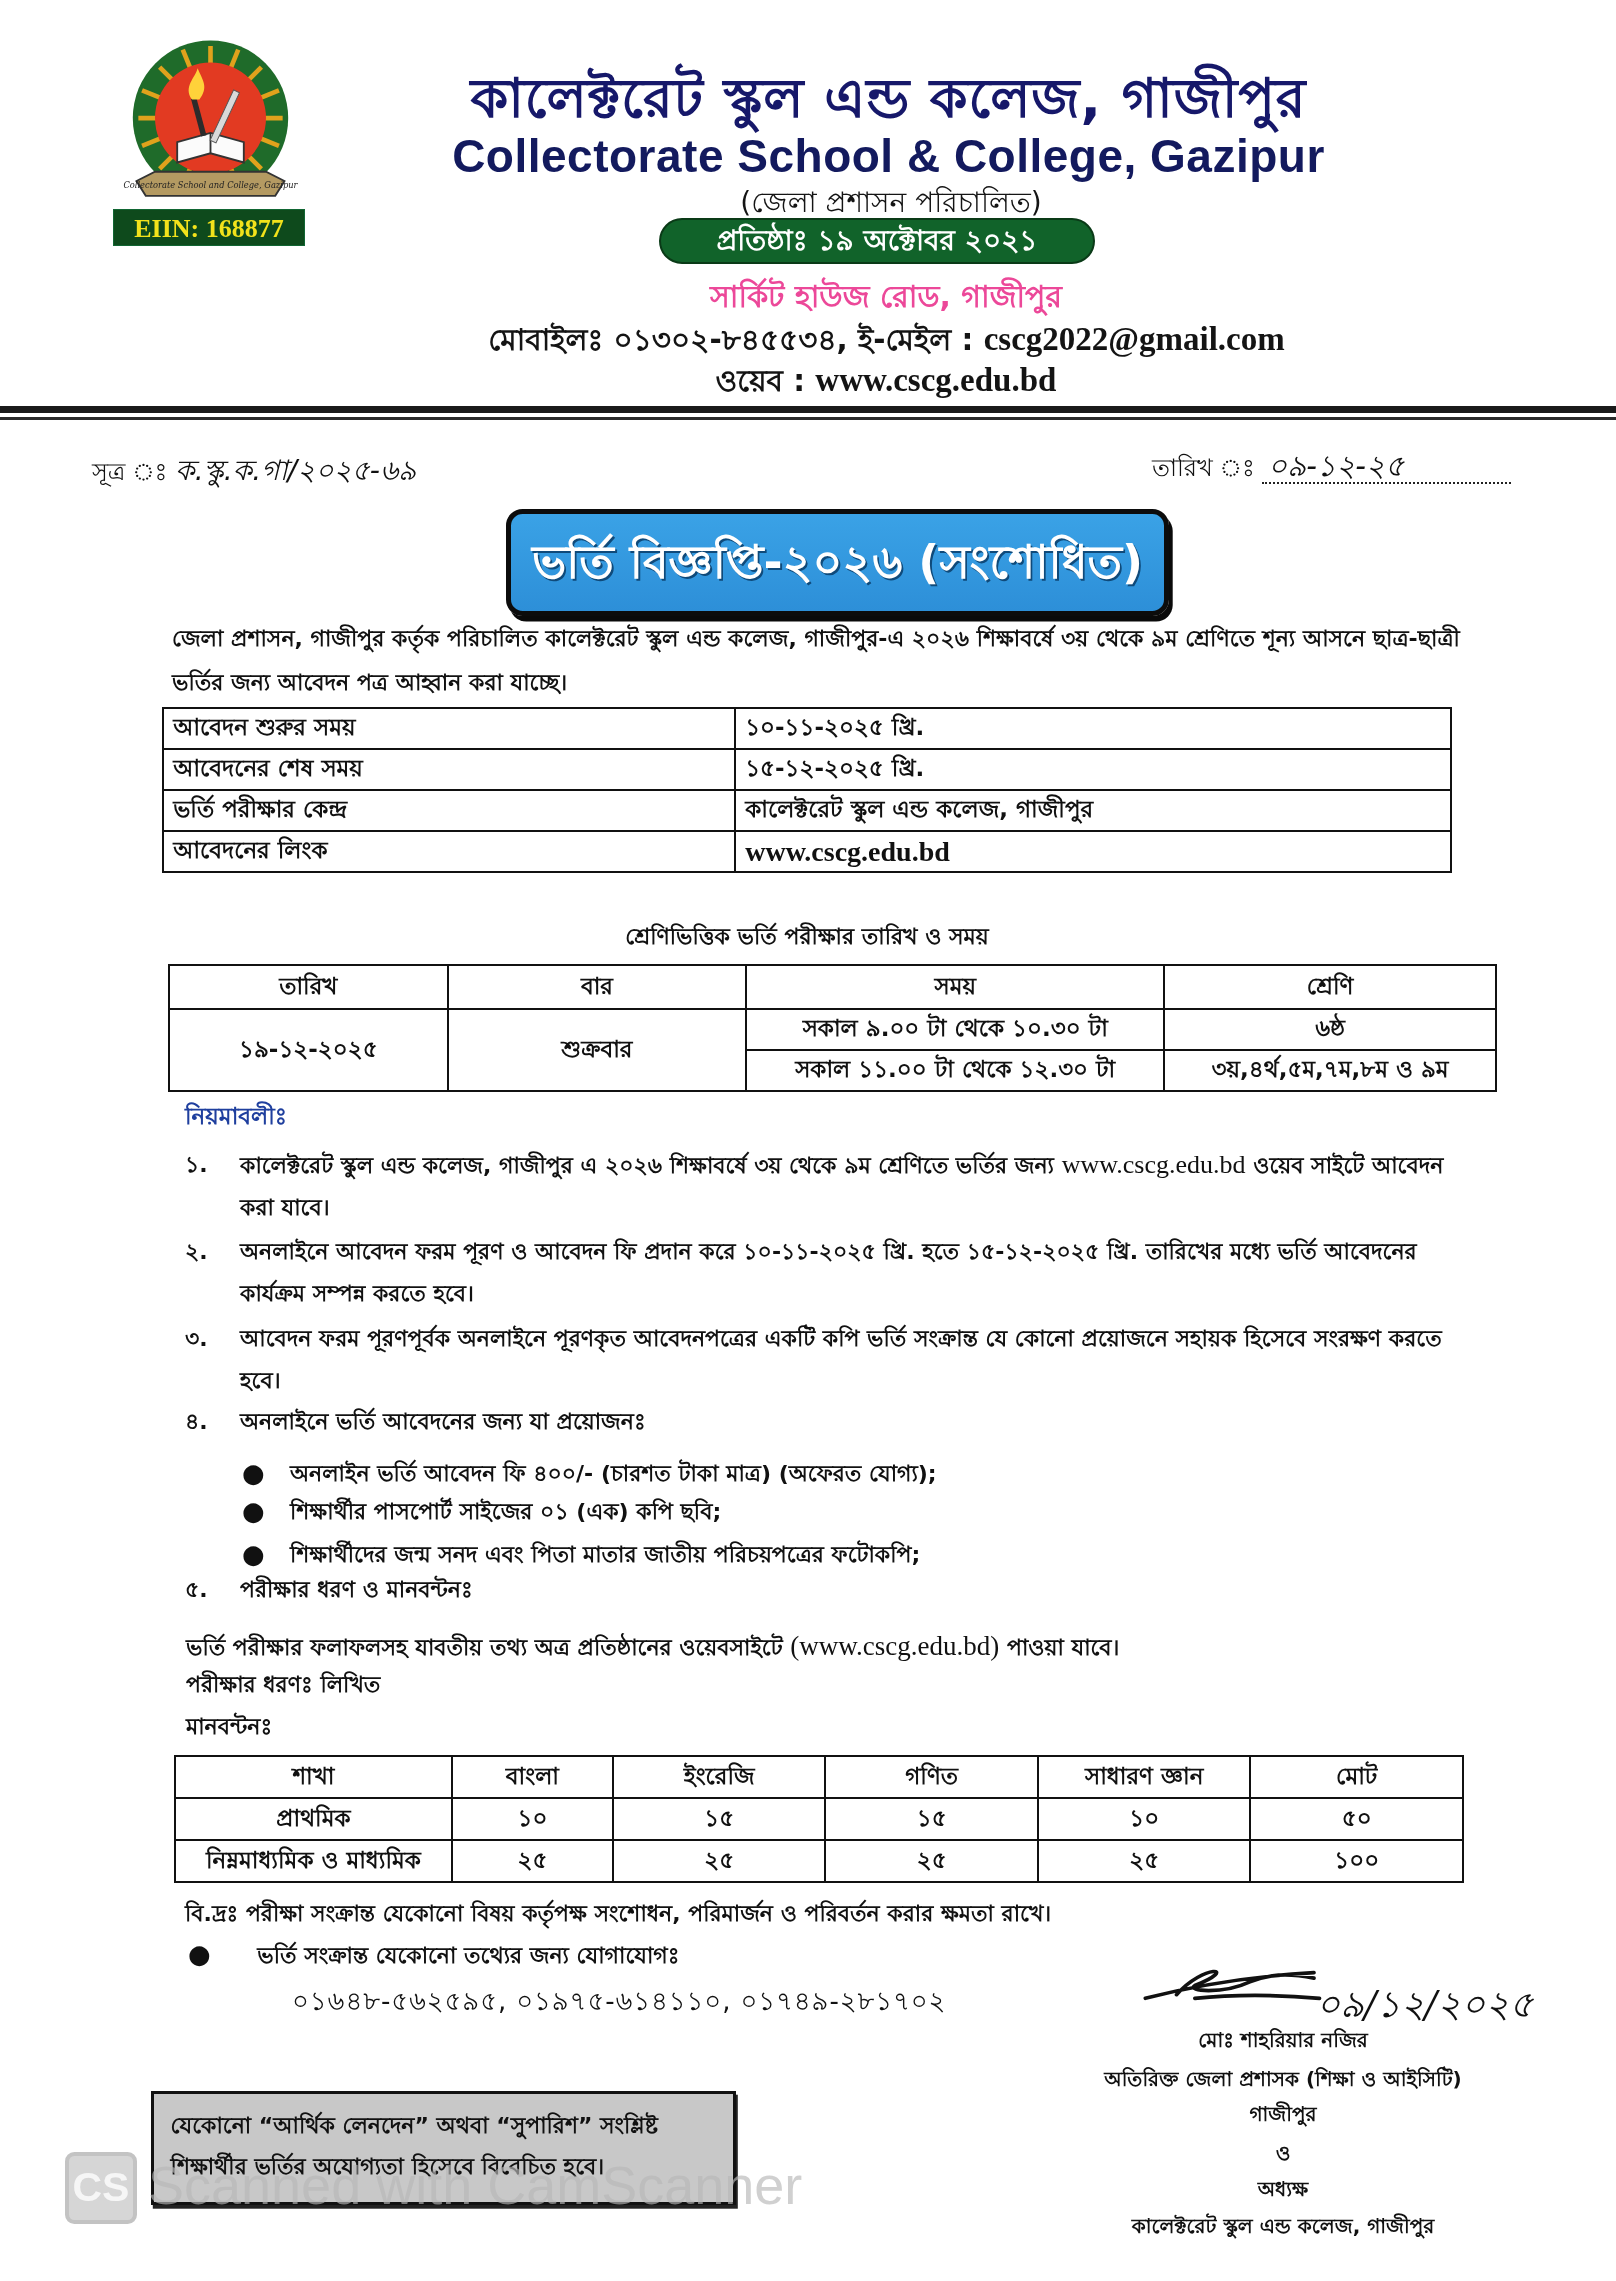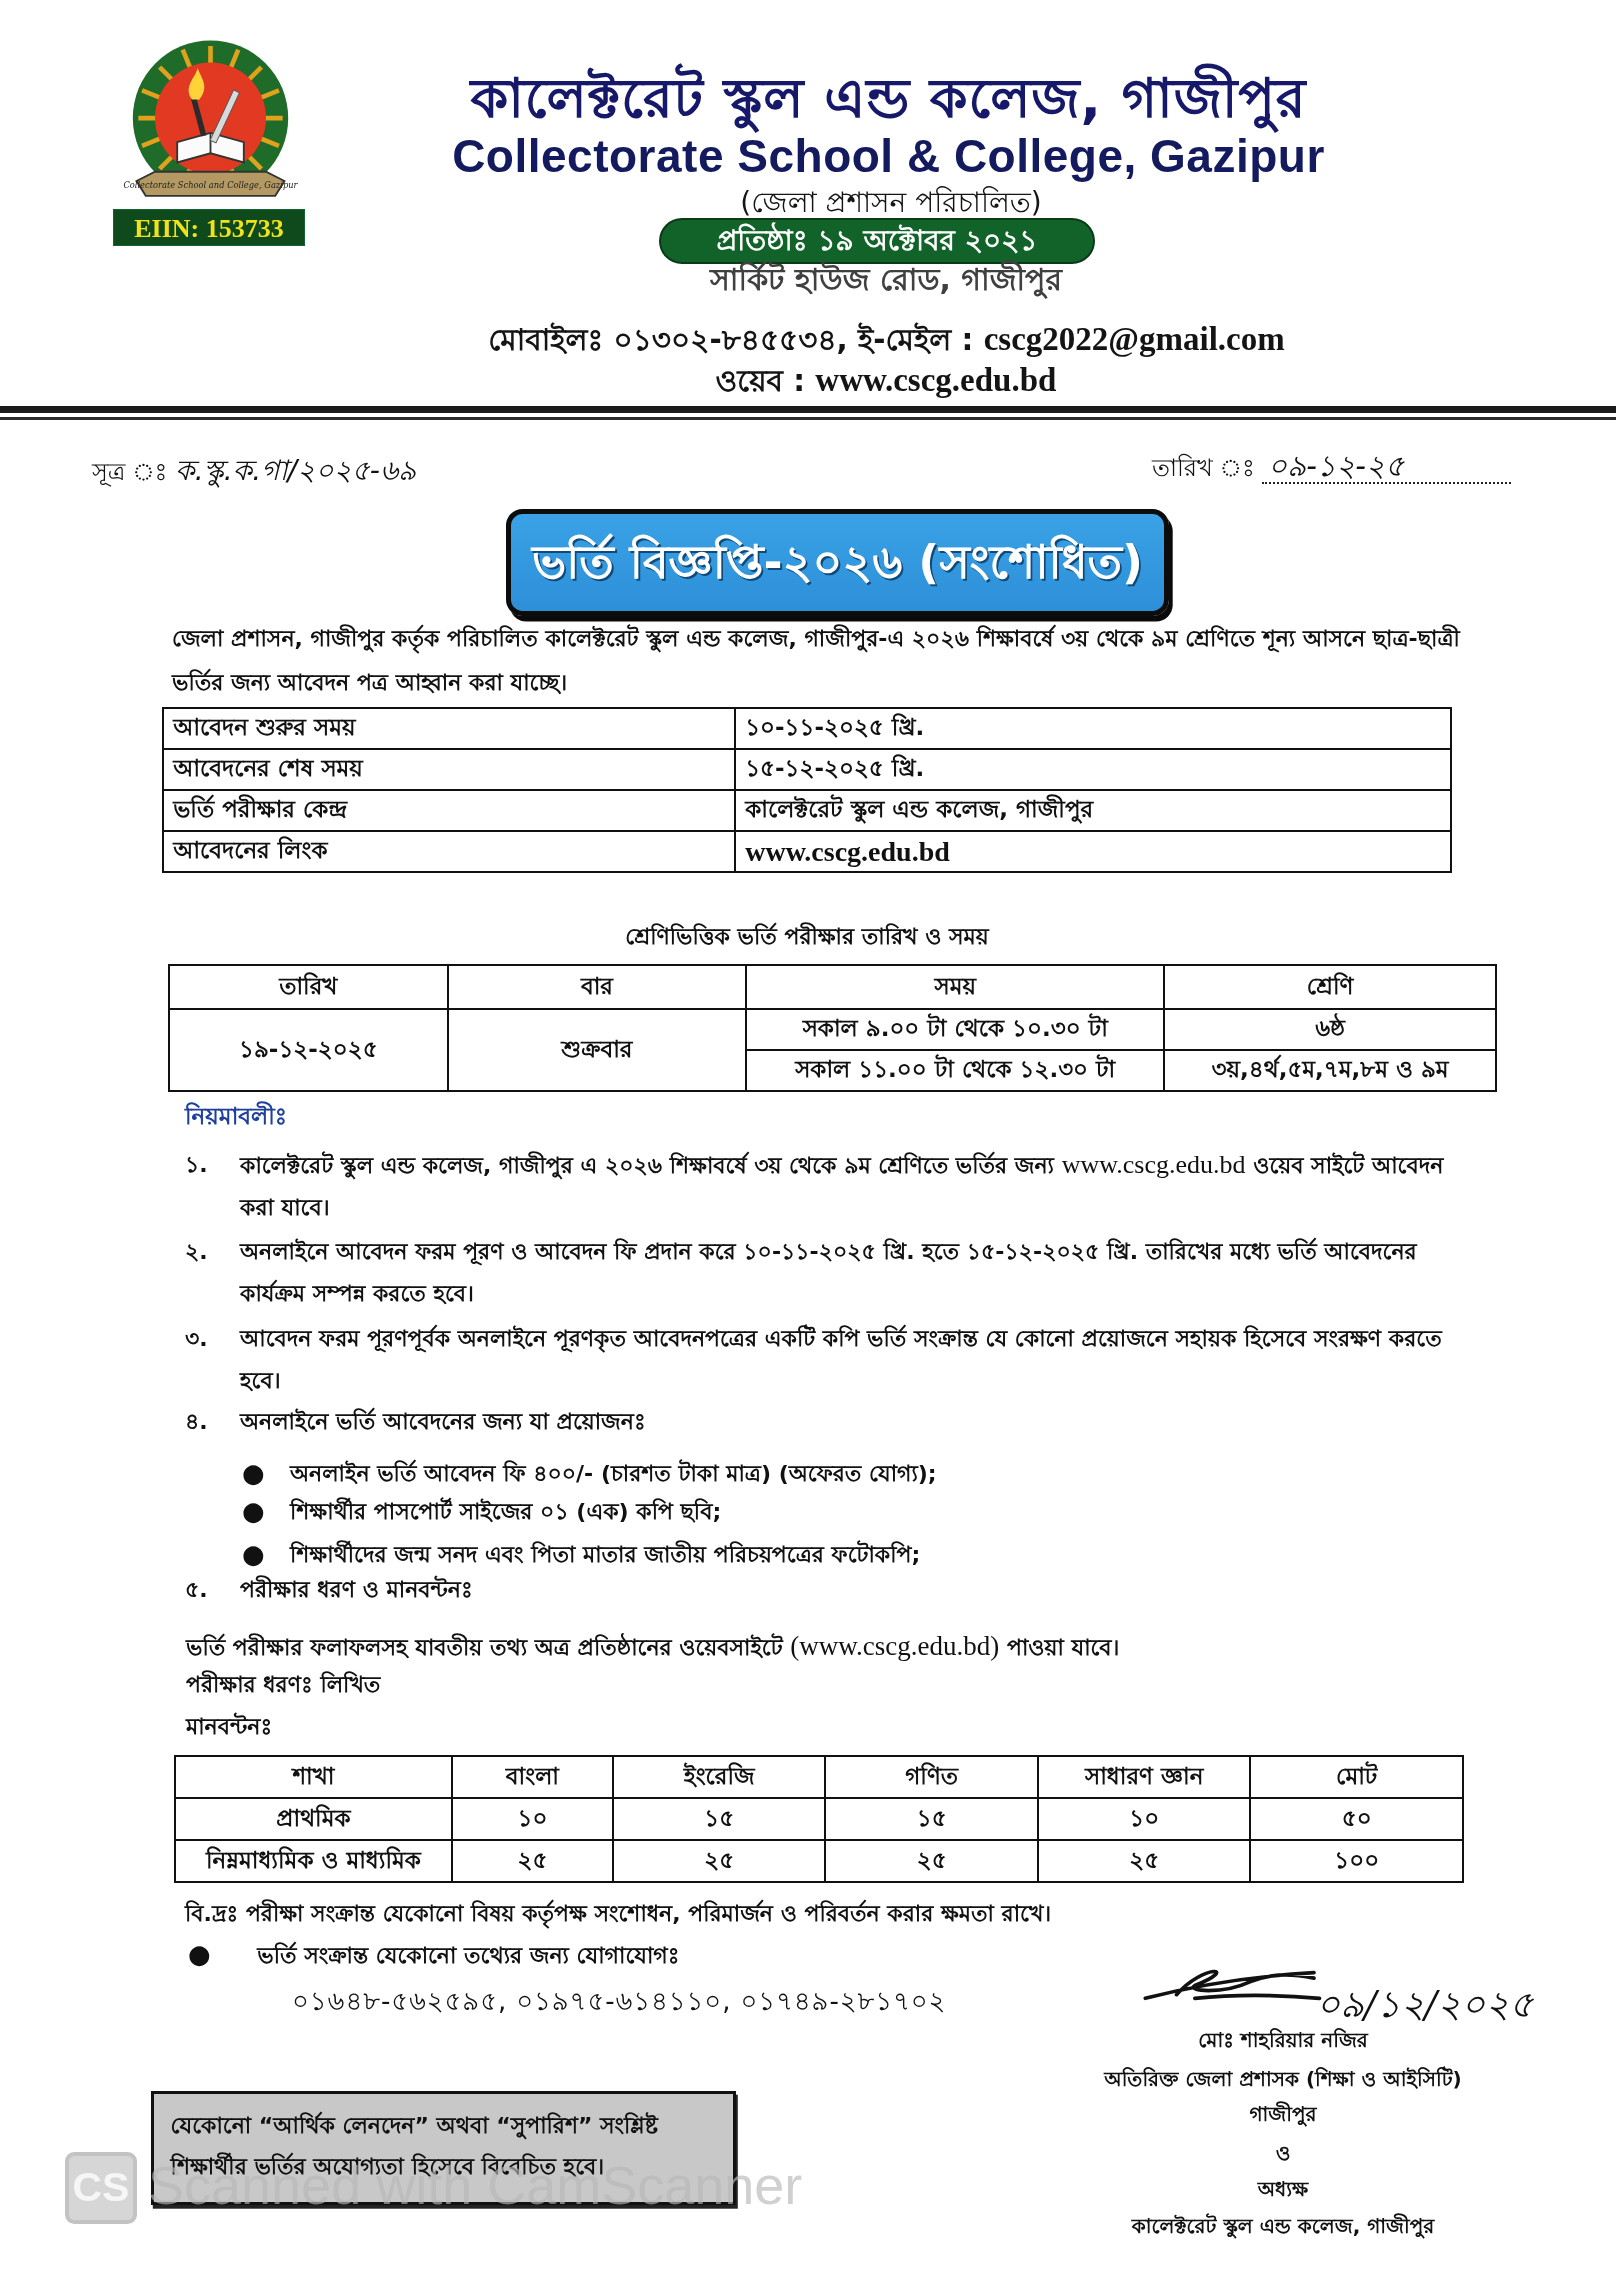--- a/index.html
+++ b/index.html
@@ -36,22 +36,22 @@
     left: 554px; top: 181px; width: 674px; text-align: center;
     font-size: 28px; color: #141414;
   }
   #established {
     left: 659px; top: 218px; width: 436px; height: 46px;
     background: #11632a; color: #fff; border: 2.8px solid #0a3a17;
     border-radius: 24px; font-size: 28px; font-weight: bold;
     text-align: center; line-height: 41px;
   }
   #address {
-    left: 517px; top: 256px; width: 738px; text-align: center;
-    font-size: 30px; font-weight: bold; color: #404040;
+    left: 517px; top: 273px; width: 738px; text-align: center;
+    font-size: 30px; font-weight: bold; color: #ec4899;
   }
   #contact {
     left: 351px; top: 317px; width: 1071px; text-align: center;
     font-size: 29.5px; font-weight: bold; color: #141414;
   }
   #contact .en, #web .en { font-family: "Liberation Serif", "DejaVu Serif", serif; font-size: 33px; }
   #web {
     left: 517px; top: 358px; width: 738px; text-align: center;
     font-size: 29.5px; font-weight: bold; color: #141414;
   }
@@ -210,21 +210,21 @@
     <circle cx="100" cy="92" r="60" fill="#e23a22"></circle>
     <path d="M64 118 L100 108 L136 118 L136 140 L100 130 L64 140 Z" fill="#fbfbfb" stroke="#333" stroke-width="2"></path>
     <line x1="100" y1="108" x2="100" y2="130" stroke="#333" stroke-width="2"></line>
     <rect x="84" y="70" width="6" height="42" fill="#2b2b2b" transform="rotate(-15 87 90)"></rect>
     <path d="M80 72 C70 58 84 48 86 38 C92 52 98 58 88 72 Z" fill="#ffd23a"></path>
     <rect x="112" y="60" width="7" height="60" fill="#d9d9d9" stroke="#555" stroke-width="1" transform="rotate(25 115 90)"></rect>
     <path d="M20 160 L40 150 L160 150 L180 160 L170 176 L30 176 Z" fill="#b49a62" stroke="#333" stroke-width="2"></path>
     <text x="100" y="168" font-size="9" text-anchor="middle" fill="#222" font-family="DejaVu Serif, serif" font-style="italic">Collectorate School and College, Gazipur</text>
   </svg>
 </div>
-<div id="eiin" class="abs">EIIN: 153733</div>
+<div id="eiin" class="abs">EIIN: 168877</div>
 
 <div id="school-bn" class="abs">কালেক্টরেট স্কুল এন্ড কলেজ, গাজীপুর</div>
 <div id="school-en" class="abs">Collectorate School &amp; College, Gazipur</div>
 <div id="managed-by" class="abs">(জেলা প্রশাসন পরিচালিত)</div>
 <div id="established" class="abs">প্রতিষ্ঠাঃ ১৯ অক্টোবর ২০২১</div>
 <div id="address" class="abs">সার্কিট হাউজ রোড, গাজীপুর</div>
 <div id="contact" class="abs">
   <span>মোবাইলঃ</span>
   <span>০১৩০২-৮৪৫৫৩৪</span><span>, ই-মেইল :</span>
   <span class="en">cscg2022@gmail.com</span>

